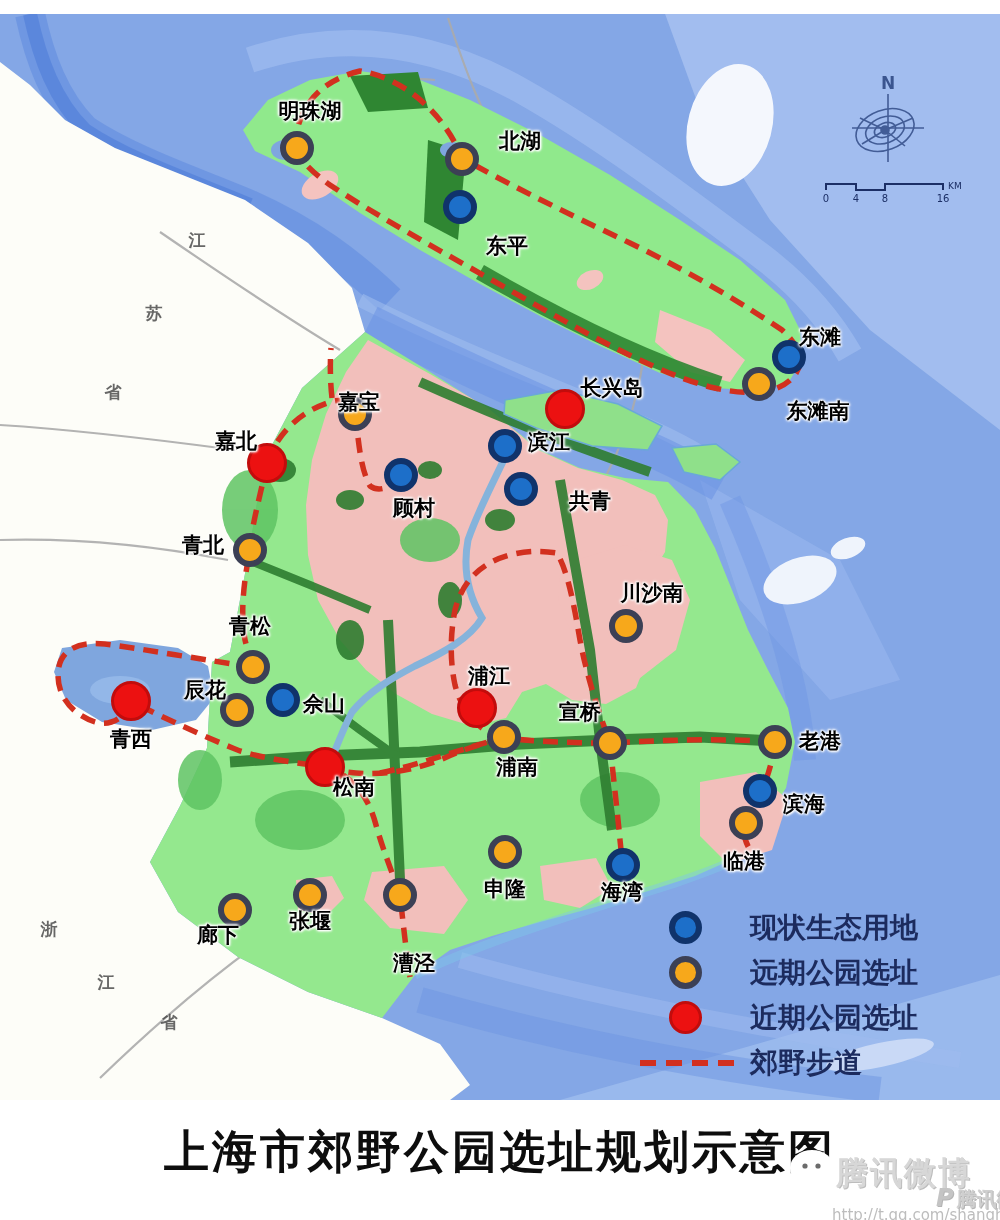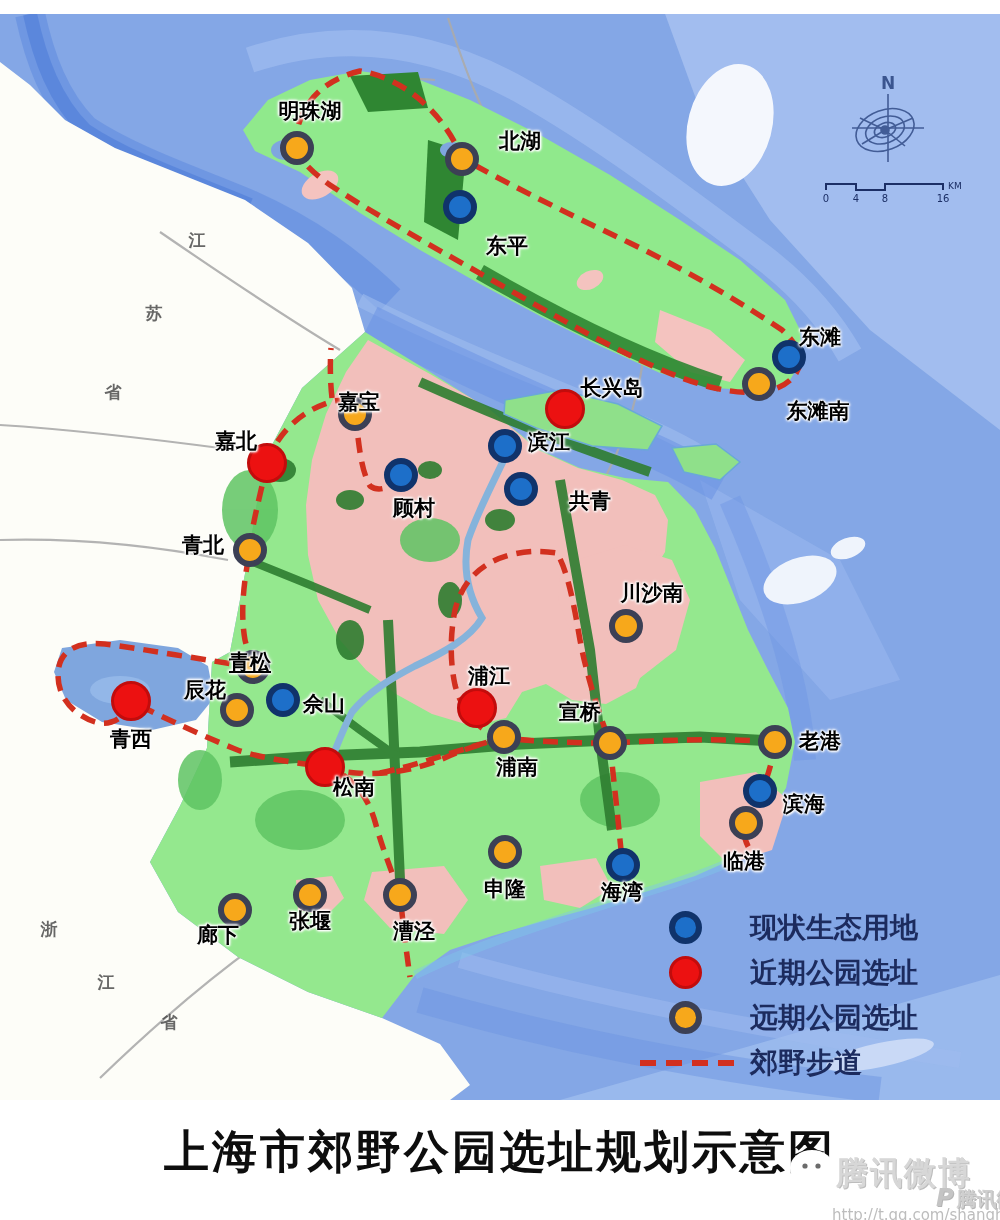--- a/index.html
+++ b/index.html
@@ -201,21 +201,21 @@
       <div class="site-label" style="left: 549px; top: 442px; font-family: Liberation Serif, serif;">滨江</div>
       <div class="site-marker" style="left: 401px; top: 475px; width: 34px; height: 34px; background: rgb(29, 111, 201); border: 6px solid rgb(16, 51, 107);"></div>
       <div class="site-label" style="left: 414px; top: 508px;">顾村</div>
       <div class="site-marker" style="left: 521px; top: 489px; width: 34px; height: 34px; background: rgb(29, 111, 201); border: 6px solid rgb(16, 51, 107);"></div>
       <div class="site-label" style="left: 566px; top: 501px; padding-left: 48px;">共青</div>
       <div class="site-marker" style="left: 250px; top: 550px; width: 34px; height: 34px; background: rgb(247, 168, 27); border: 6px solid rgb(60, 64, 85);"></div>
       <div class="site-label" style="left: 203px; top: 545px;">青北</div>
       <div class="site-marker" style="left: 626px; top: 626px; width: 34px; height: 34px; background: rgb(247, 168, 27); border: 6px solid rgb(60, 64, 85);"></div>
       <div class="site-label" style="left: 652px; top: 593px;">川沙南</div>
       <div class="site-marker" style="left: 253px; top: 667px; width: 34px; height: 34px; background: rgb(247, 168, 27); border: 6px solid rgb(60, 64, 85);"></div>
-      <div class="site-label" style="left: 250px; top: 662px; text-decoration: underline;">青松</div>
+      <div class="site-label" style="left: 250px; top: 626px;">青松</div>
       <div class="site-marker" style="left: 237px; top: 710px; width: 34px; height: 34px; background: rgb(247, 168, 27); border: 6px solid rgb(60, 64, 85);"></div>
       <div class="site-label" style="left: 205px; top: 690px;">辰花</div>
       <div class="site-marker" style="left: 283px; top: 700px; width: 34px; height: 34px; background: rgb(29, 111, 201); border: 6px solid rgb(16, 51, 107);"></div>
       <div class="site-label" style="left: 324px; top: 704px;">佘山</div>
       <div class="site-marker" style="left: 477px; top: 708px; width: 40px; height: 40px; background: rgb(236, 17, 17); border: 3px solid rgb(194, 12, 12);"></div>
       <div class="site-label" style="left: 489px; top: 676px;">浦江</div>
       <div class="site-marker" style="left: 610px; top: 743px; width: 34px; height: 34px; background: rgb(247, 168, 27); border: 6px solid rgb(60, 64, 85);"></div>
       <div class="site-label" style="left: 580px; top: 712px;">宣桥</div>
       <div class="site-marker" style="left: 131px; top: 701px; width: 40px; height: 40px; background: rgb(236, 17, 17); border: 3px solid rgb(194, 12, 12);"></div>
       <div class="site-label" style="left: 131px; top: 739px;">青西</div>
@@ -231,41 +231,41 @@
       <div class="site-label" style="left: 744px; top: 861px;">临港</div>
       <div class="site-marker" style="left: 505px; top: 852px; width: 34px; height: 34px; background: rgb(247, 168, 27); border: 6px solid rgb(60, 64, 85);"></div>
       <div class="site-label" style="left: 505px; top: 889px;">申隆</div>
       <div class="site-marker" style="left: 623px; top: 865px; width: 34px; height: 34px; background: rgb(29, 111, 201); border: 6px solid rgb(16, 51, 107);"></div>
       <div class="site-label" style="left: 622px; top: 892px;">海湾</div>
       <div class="site-marker" style="left: 235px; top: 910px; width: 34px; height: 34px; background: rgb(247, 168, 27); border: 6px solid rgb(60, 64, 85);"></div>
       <div class="site-label" style="left: 218px; top: 935px;">廊下</div>
       <div class="site-marker" style="left: 310px; top: 895px; width: 34px; height: 34px; background: rgb(247, 168, 27); border: 6px solid rgb(60, 64, 85);"></div>
       <div class="site-label" style="left: 310px; top: 921px;">张堰</div>
       <div class="site-marker" style="left: 400px; top: 895px; width: 34px; height: 34px; background: rgb(247, 168, 27); border: 6px solid rgb(60, 64, 85);"></div>
-      <div class="site-label" style="left: 414px; top: 931px;">漕泾</div>
+      <div class="site-label" style="left: 414px; top: 963px;">漕泾</div>
       <span class="prov-char" style="left: 197px; top: 240px;">江</span>
       <span class="prov-char" style="left: 154px; top: 313px;">苏</span>
       <span class="prov-char" style="left: 113px; top: 392px;">省</span>
       <span class="prov-char" style="left: 49px; top: 929px;">浙</span>
       <span class="prov-char" style="left: 106px; top: 982px;">江</span>
       <span class="prov-char" style="left: 169px; top: 1022px;">省</span>
     </div>
 
   <div class="legend">
     <div class="lrow">
       <span class="ldot" style="background: rgb(29, 111, 201); border: 6px solid rgb(16, 51, 107);"></span>
       <span class="llabel">现状生态用地</span>
     </div>
     <div class="lrow">
+      <span class="ldot" style="background: rgb(247, 168, 27); border: 6px solid rgb(60, 64, 85);"></span>
+      <span class="llabel">远期公园选址</span>
+    </div>
+    <div class="lrow">
       <span class="ldot" style="background: rgb(236, 17, 17); border: 3px solid rgb(194, 12, 12);"></span>
       <span class="llabel">近期公园选址</span>
-    </div>
-    <div class="lrow">
-      <span class="ldot" style="background: rgb(247, 168, 27); border: 6px solid rgb(60, 64, 85);"></span>
-      <span class="llabel">远期公园选址</span>
     </div>
     <div class="lrow trail-row">
       <span class="ldash" id="legend-dash" style="background: repeating-linear-gradient(90deg, rgb(210, 48, 31) 0px, rgb(210, 48, 31) 16px, transparent 16px, transparent 26px);"></span>
       <span class="llabel">郊野步道</span>
     </div>
   </div>
 
   <div class="titlebar">
     <h1 class="page-title">上海市郊野公园选址规划示意图</h1>
   </div>

